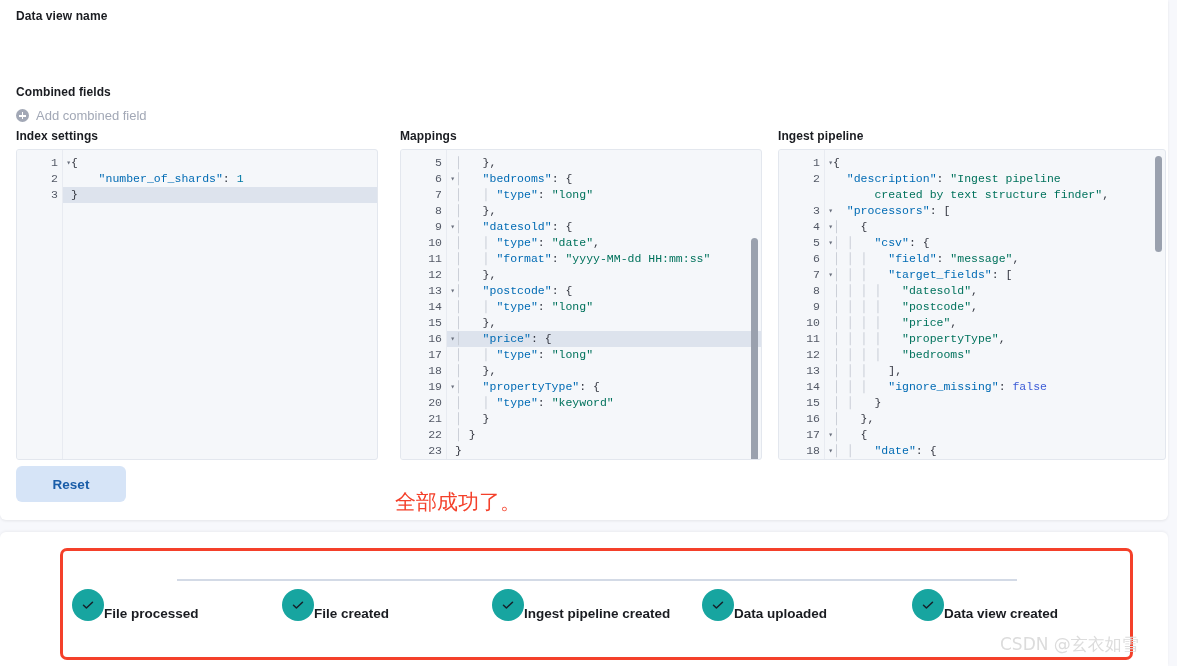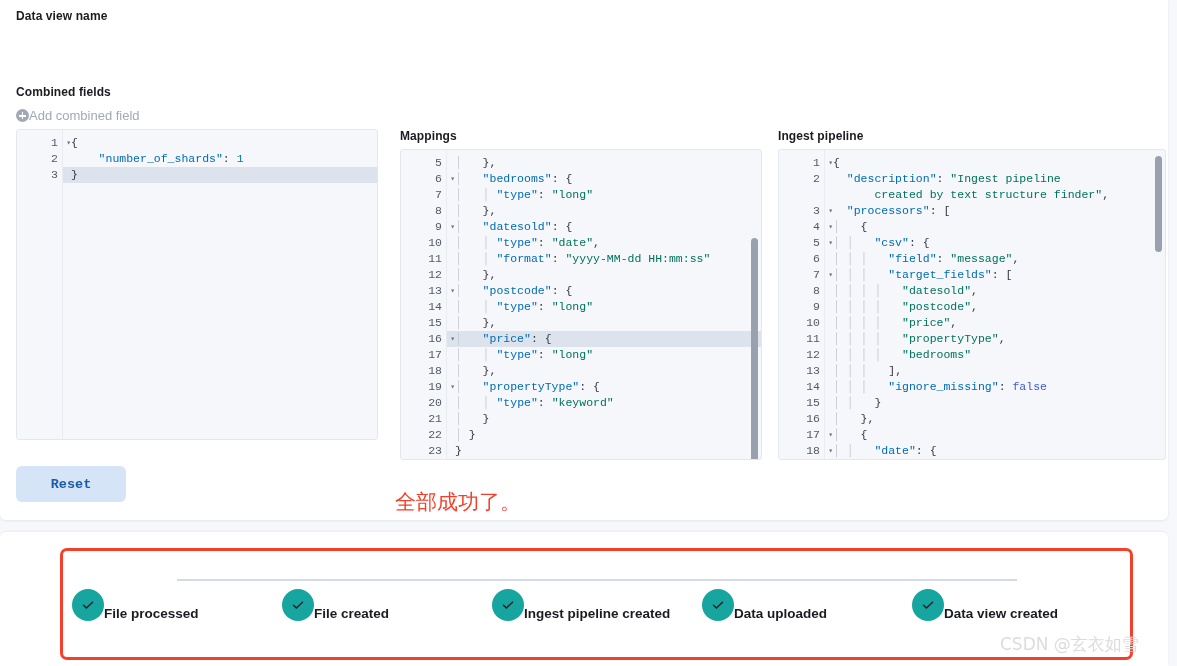--- a/index.html
+++ b/index.html
@@ -36,21 +36,21 @@
     font-family: "Liberation Sans", sans-serif;
     font-size: 14px; color: #8a8f9c;
     outline: none;
     box-shadow: inset 0 0 0 1px rgba(0,0,0,.03);
   }
 
   #cf-label { position: absolute; left: 16px; top: 85px; }
 
   .add-combined {
     position: absolute; left: 16px; top: 108px;
-    display: flex; align-items: center; 
+    display: flex; align-items: center; gap: 7px;
     font-size: 13px; color: #a2a8b6;
     cursor: default;
   }
   .add-combined .plus-icon {
     width: 13px; height: 13px; border-radius: 50%;
     background: #a2a8b6; position: relative; flex: none;
   }
   .add-combined .plus-icon::before,
   .add-combined .plus-icon::after {
     content: ""; position: absolute; background: #fff;
@@ -117,21 +117,21 @@
     width: 7px; border-radius: 4px;
     background: #9aa1ae;
   }
 
   
   #reset-btn {
     position: absolute; left: 16px; top: 466px;
     width: 110px; height: 36px;
     background: #d6e4f7; border: none; border-radius: 6px;
     color: #195ca8; font-size: 13.5px; font-weight: bold;
-    font-family: Liberation Mono, monospace;
+    font-family: Liberation Sans, sans-serif;
     cursor: pointer;
   }
 
   
   #note {
     position: absolute; left: 395px; top: 488px;
     color: #f4402a; font-size: 21px;
     font-family: "DejaVu Sans", sans-serif;
     white-space: nowrap;
   }
@@ -193,20 +193,21 @@
 
 
   <div class="label" id="cf-label">Combined fields</div>
 
   <div class="add-combined">
     <span class="plus-icon"></span>
     <span>Add combined field</span>
   </div>
 
   <div class="col" id="col-index">
+    <span class="label col-title">Index settings</span>
     <div class="editor">
         <div class="hl gut" style="top: 37px;"></div>
         <div class="hl" style="top: 37px; left: 46px;"></div>
         <div class="gutter" style="padding-top: 5px;">
           <div class="ln">1<span class="fold">▾</span></div>
           <div class="ln">2</div>
           <div class="ln">3</div>
         </div>
         <div class="code" style="padding-top: 5px;"><div class="ln-row"><span class="p">{</span></div><div class="ln-row"><span class="p">    </span><span class="k">"number_of_shards"</span><span class="p">: </span><span class="n">1</span></div><div class="ln-row"><span class="p">}</span></div></div>
       </div>

